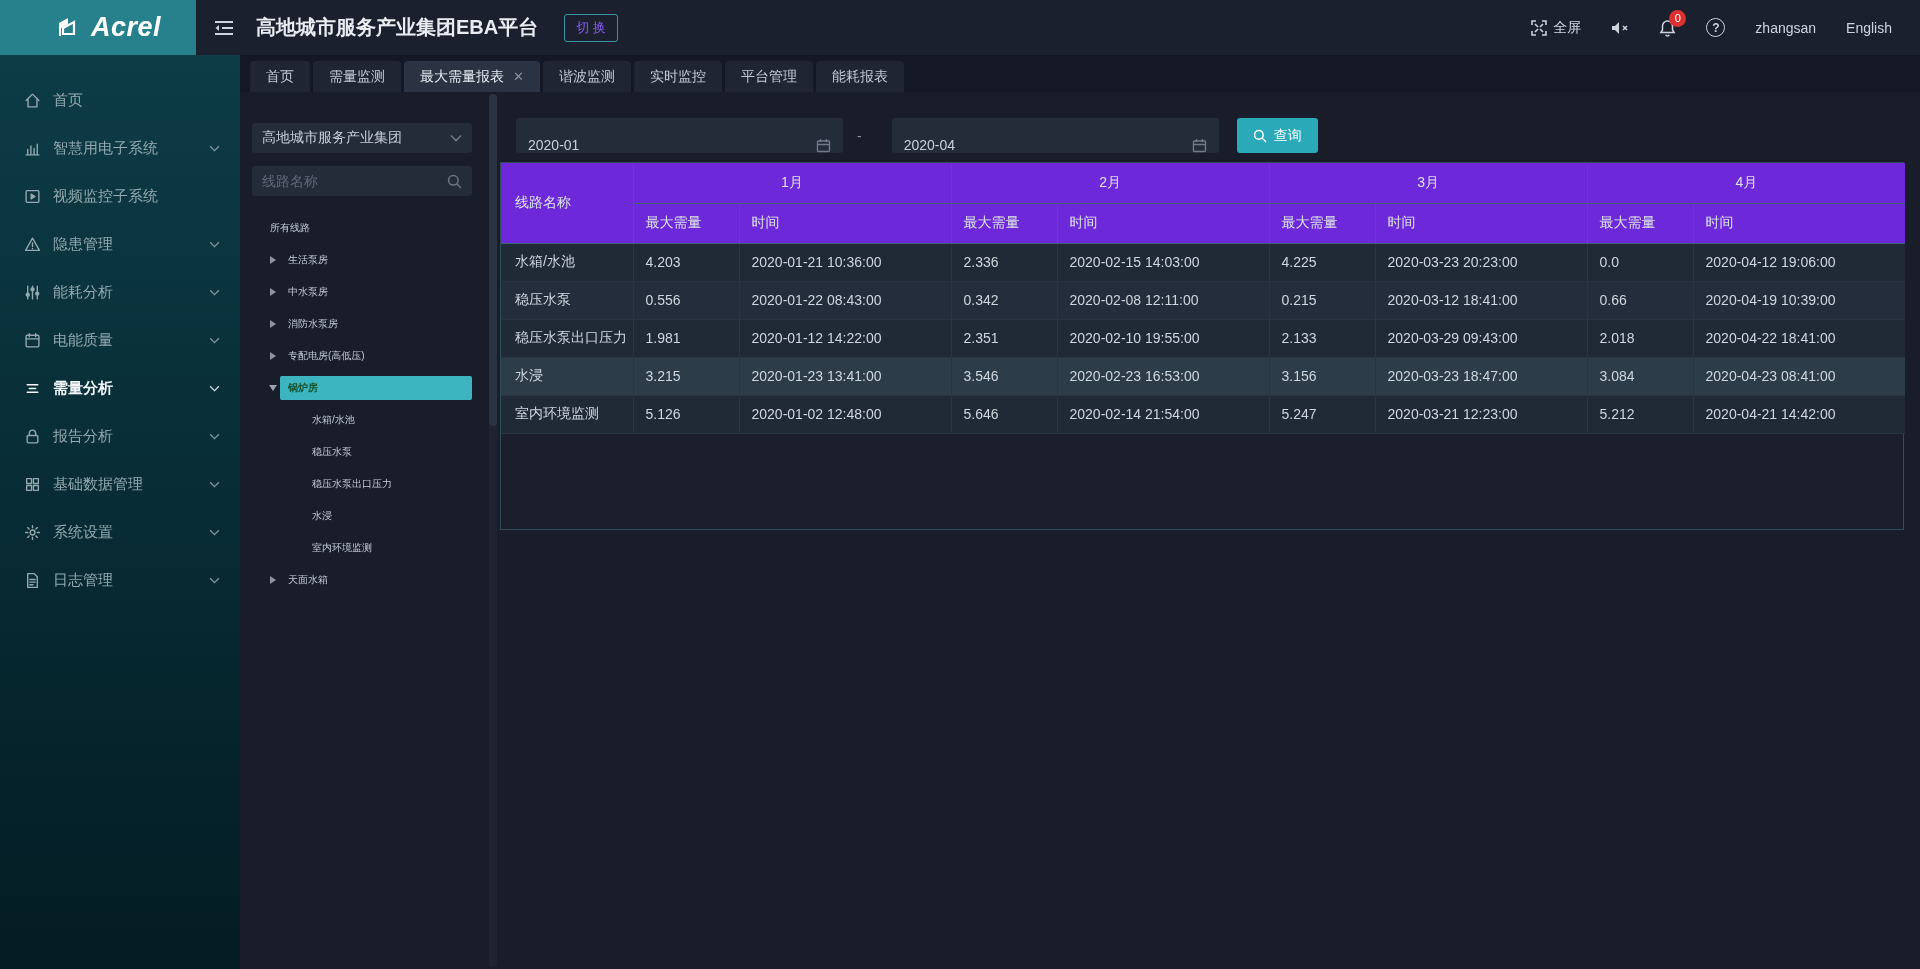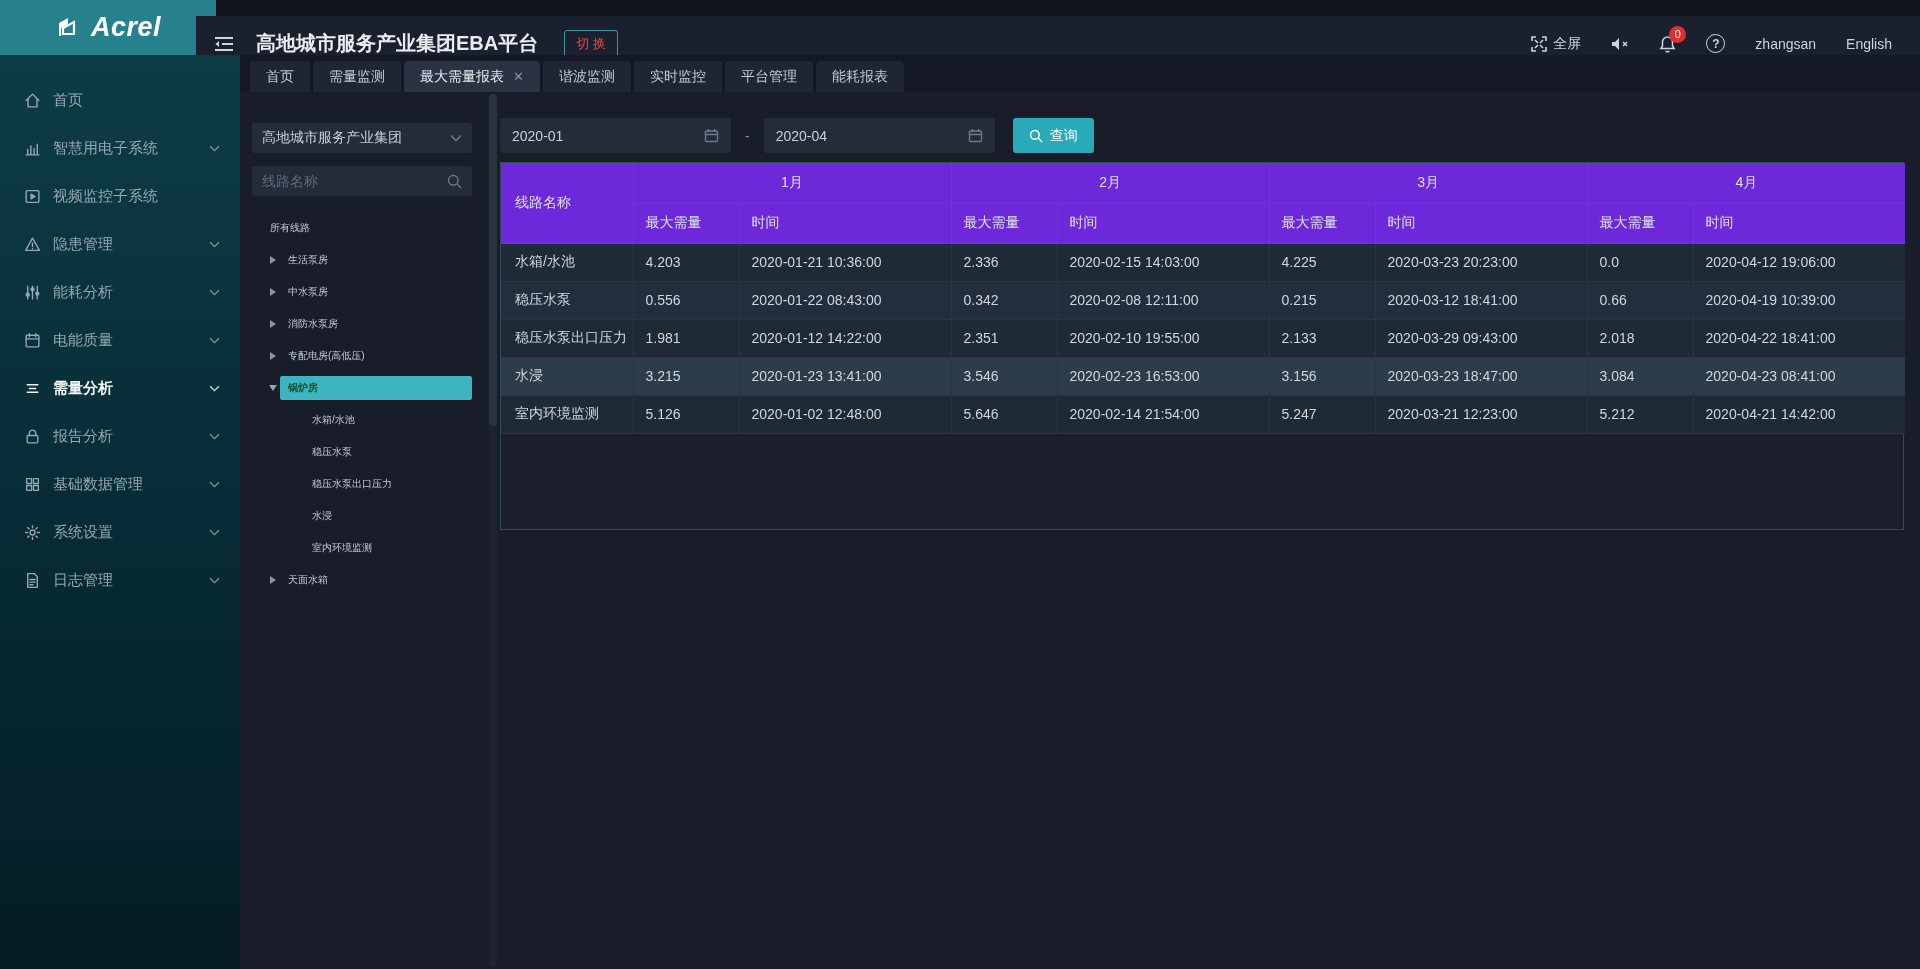--- a/index.html
+++ b/index.html
@@ -3,24 +3,24 @@
 <meta charset="utf-8">
 <style>
   * { margin:0; padding:0; box-sizing:border-box; }
   html,body { width:1920px; height:969px; overflow:hidden; }
   body { font-family:"Liberation Sans","DejaVu Sans",sans-serif; background:#10141d; color:#c6cdd6; font-size:14px; }
   .app { position:relative; width:1920px; height:969px; }
 
   
   .logo { position:absolute; left:0; top:0; width:216px; height:55px; background:#26818d; display:flex; align-items:center; justify-content:center; gap:10px; }
   .logo-text { color:#fff; font-size:27px; font-weight:bold; font-style:italic; letter-spacing:.5px; }
-  .topbar { position:absolute; left:196px; top:16px; right:0; height:55px; background:#1b202e; display:flex; align-items:center; padding:0 28px 0 18px; }
+  .topbar { position:absolute; left:196px; top:0; right:0; height:55px; background:#1b202e; display:flex; align-items:center; padding:0 28px 0 18px; }
   .collapse-btn { color:#cfd6de; margin-right:22px; display:flex; cursor:pointer; }
   .topbar h1 { color:#e9edf2; font-size:20px; font-weight:bold; }
-  .switch-btn { margin-left:26px; background:transparent; border:1px solid #3a95a2; color:#ef4444; font-size:13px; padding:4px 11px; border-radius:3px; cursor:pointer; font-family:inherit; }
+  .switch-btn { margin-left:26px; background:transparent; border:1px solid #3a95a2; color:#8b5cf6; font-size:13px; padding:4px 11px; border-radius:3px; cursor:pointer; font-family:inherit; }
   .topbar .spacer { flex:1; }
   .hr-item { display:flex; align-items:center; gap:6px; color:#cdd4dc; margin-left:30px; font-size:14px; cursor:pointer; }
   .bell-wrap { position:relative; display:flex; }
   .badge { position:absolute; top:-9px; left:10px; min-width:17px; height:17px; border-radius:9px; background:#dd3030; color:#fff; font-size:11px; display:flex; align-items:center; justify-content:center; padding:0 4px; }
   .help-circle { width:19px; height:19px; border:1.4px solid #cdd4dc; border-radius:50%; display:flex; align-items:center; justify-content:center; font-size:12px; font-weight:bold; color:#cdd4dc; }
 
   
   .sidebar { position:absolute; left:0; top:55px; bottom:0; width:240px; background:linear-gradient(180deg,#0d3c46 0%,#072a33 55%,#041c23 100%); padding-top:21px; }
   .side-item { height:48px; display:flex; align-items:center; padding:0 20px 0 24px; color:#94a9b0; cursor:pointer; }
   .side-item .s-icon { width:17px; display:flex; }
@@ -52,21 +52,21 @@
   .tree-row.lvl1 { padding-left:14px; }
   .tree-row.lvl2 { padding-left:52px; }
   .tree-row .t-label { padding:5px 8px; border-radius:2px; }
   .tree-row.selected .t-label { flex:1; background:#3cb5c1; color:#14532d; font-weight:bold; }
   .scroll-track { position:absolute; right:3px; top:2px; bottom:2px; width:8px; border-radius:4px; background:#1d2330; }
   .scroll-thumb { position:absolute; top:0; width:8px; height:38%; border-radius:4px; background:#2b3342; }
 
   
   .main { position:absolute; left:500px; top:92px; right:0; bottom:0; background:#181d29; padding:26px 16px 0 0; }
   .filters { display:flex; align-items:center; gap:14px; }
-  .date-input { width:231px; height:35px; background:#242b39; border-radius:3px; display:flex; align-items:center; padding:0 12px; color:#c9d0d9; cursor:pointer; }
+  .date-input { width:327px; height:35px; background:#242b39; border-radius:3px; display:flex; align-items:flex-end; padding:0 12px; color:#c9d0d9; cursor:pointer;margin-left:16px; }
   .date-input .cal { margin-left:auto; color:#707b8b; display:flex; }
   .filters .dash { color:#8a93a0; }
   .query-btn { margin-left:4px; height:35px; background:#2aa9b8; border:none; border-radius:3px; color:#fff; font-size:14px; font-family:inherit; display:flex; align-items:center; gap:7px; padding:0 16px; cursor:pointer; }
 
   .table-wrap { margin-top:9px; height:368px; border:1px solid #2f4c58; background:#1a1f2b; }
   table { border-collapse:collapse; table-layout:fixed; width:100%; }
   thead th { background:#6d28d9; color:#dbe2e8; font-weight:normal; font-size:14px; border-right:1px solid #3e6370; border-bottom:1px solid #3e6370; }
   thead tr.month-row th { height:40px; text-align:center; }
   thead tr.month-row th.name-h { text-align:left; padding-left:14px; }
   thead tr.sub-row th { height:40px; text-align:left; padding-left:12px; }

